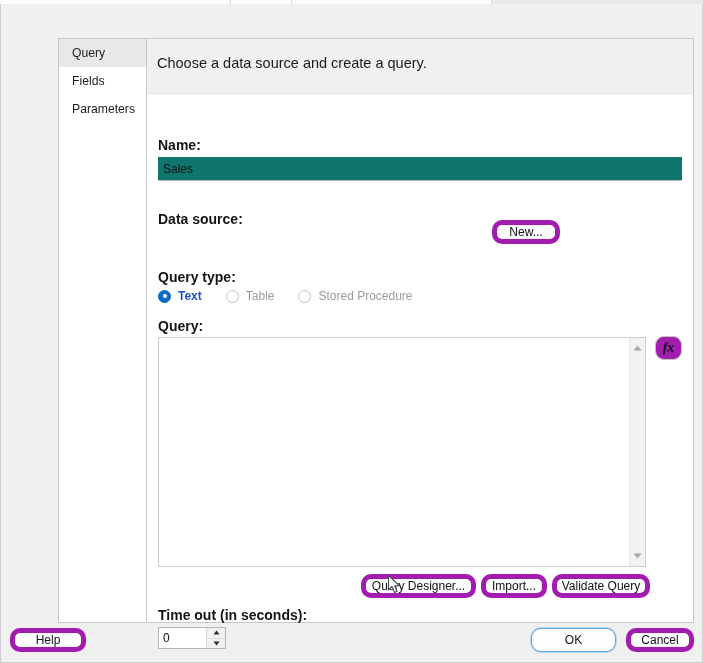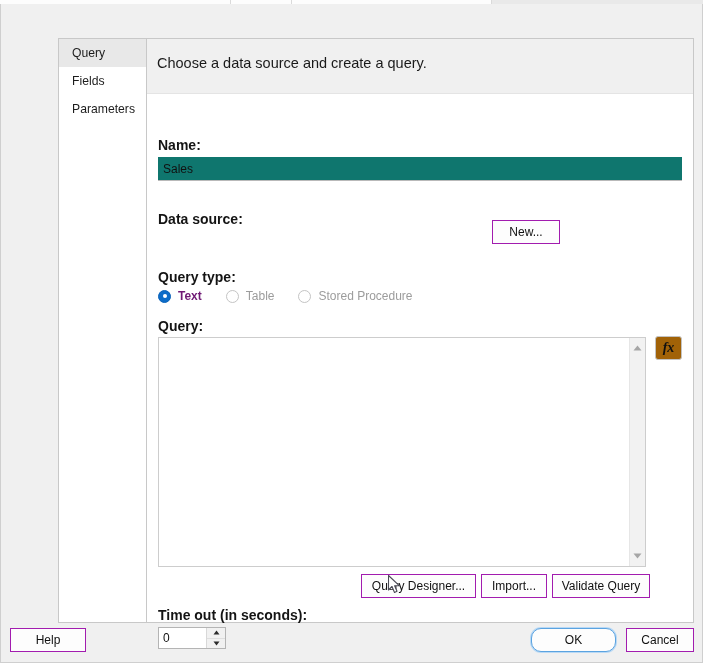--- a/index.html
+++ b/index.html
@@ -180,22 +180,22 @@
     width: 22px;
     display: flex;
     align-items: center;
     justify-content: center;
   }
 
   
   .btn {
     position: absolute;
     background: #fdfdfd;
-    border: 1px solid #a21caf;
-    border-radius: 0;
+    border: 5px solid #a21caf;
+    border-radius: 10px;
     font-family: "Liberation Sans", sans-serif;
     font-size: 12px;
     color: #111;
     display: flex;
     align-items: center;
     justify-content: center;
     cursor: default;
     box-sizing: border-box;
     white-space: nowrap;
   }
@@ -230,21 +230,21 @@
   }
   .radio-opt.checked .radio-mark::after {
     content: "";
     position: absolute;
     left: 3.5px; top: 3.5px;
     width: 4px; height: 4px;
     border-radius: 50%;
     background: #ffffff;
   }
   .radio-opt.disabled .radio-mark { border-color: #c4c4c4; }
-  .radio-label { font-size: 12px; color: #701a75; white-space: nowrap; }
+  .radio-label { font-size: 12px; color: #1d4ed8; white-space: nowrap; }
   .radio-opt.disabled .radio-label { color: #9c9c9c; }
   .radio-opt.checked .radio-label { font-weight: bold; }
 
   
   .query-box {
     position: absolute;
     left: 11px; top: 298px;
     width: 488px;
     height: 230px;
     background: #ffffff;
@@ -293,23 +293,23 @@
     height: 192px;
     background: #f2f2f2;
     cursor: default;
   }
 
   
   .fx-btn {
     position: absolute;
     left: 508px; top: 297px;
     width: 27px; height: 24px;
-    background: #a16207;
+    background: #a21caf;
     border: 1px solid #c3c3c3;
-    border-radius: 3px;
+    border-radius: 9px;
     display: flex;
     align-items: center;
     justify-content: center;
     cursor: default;
     box-sizing: border-box;
   }
   .fx-glyph {
     font-family: "Liberation Serif", serif;
     font-style: italic;
     font-weight: bold;

